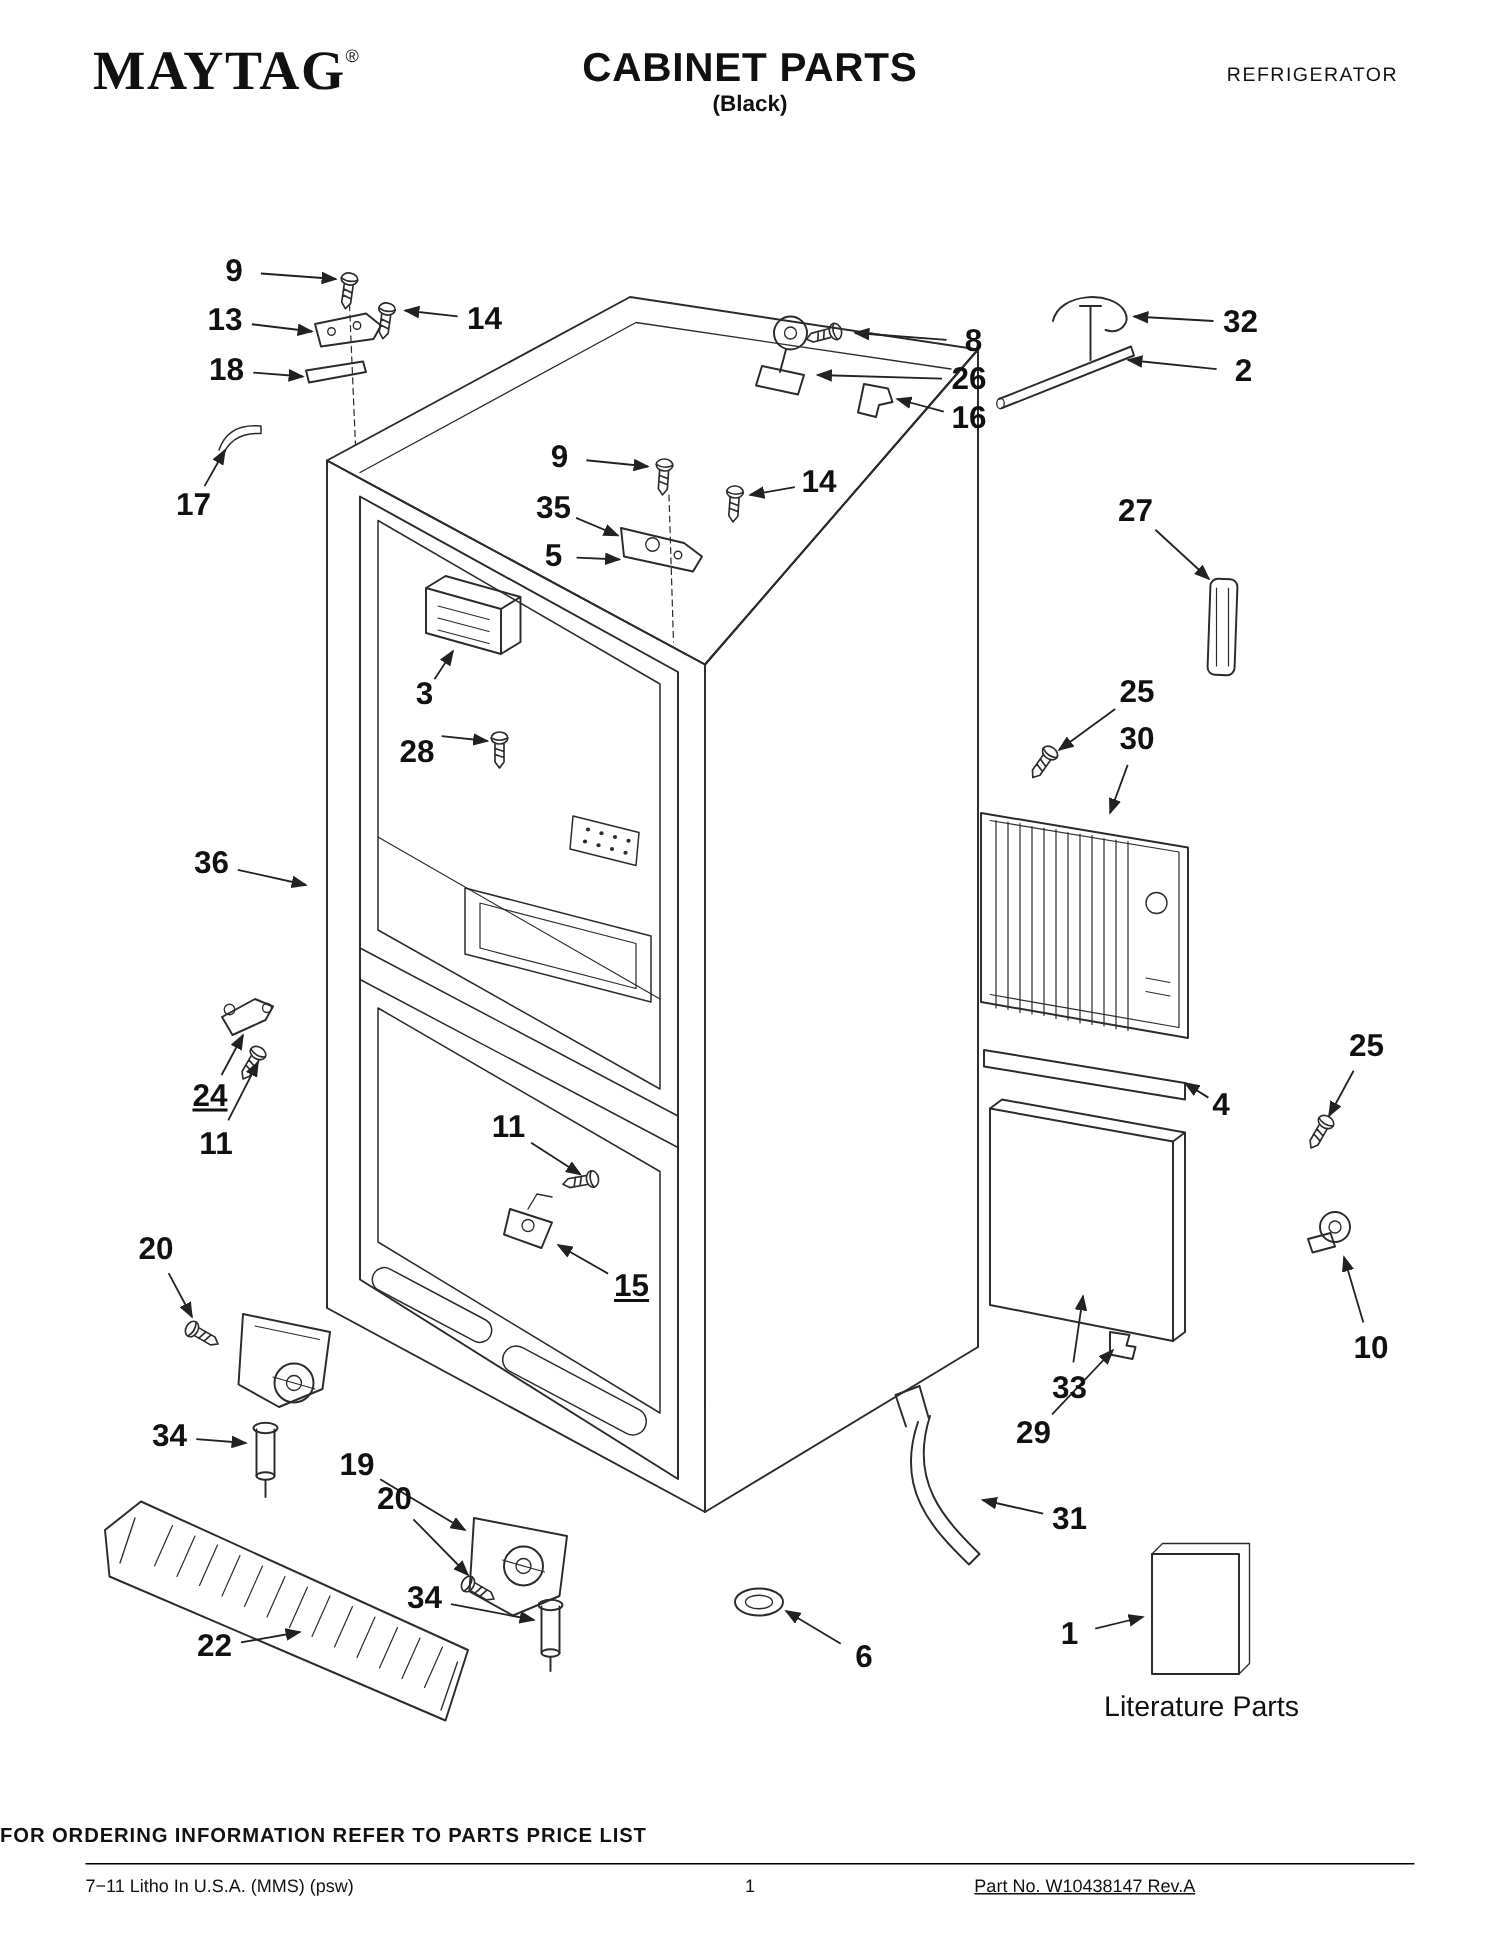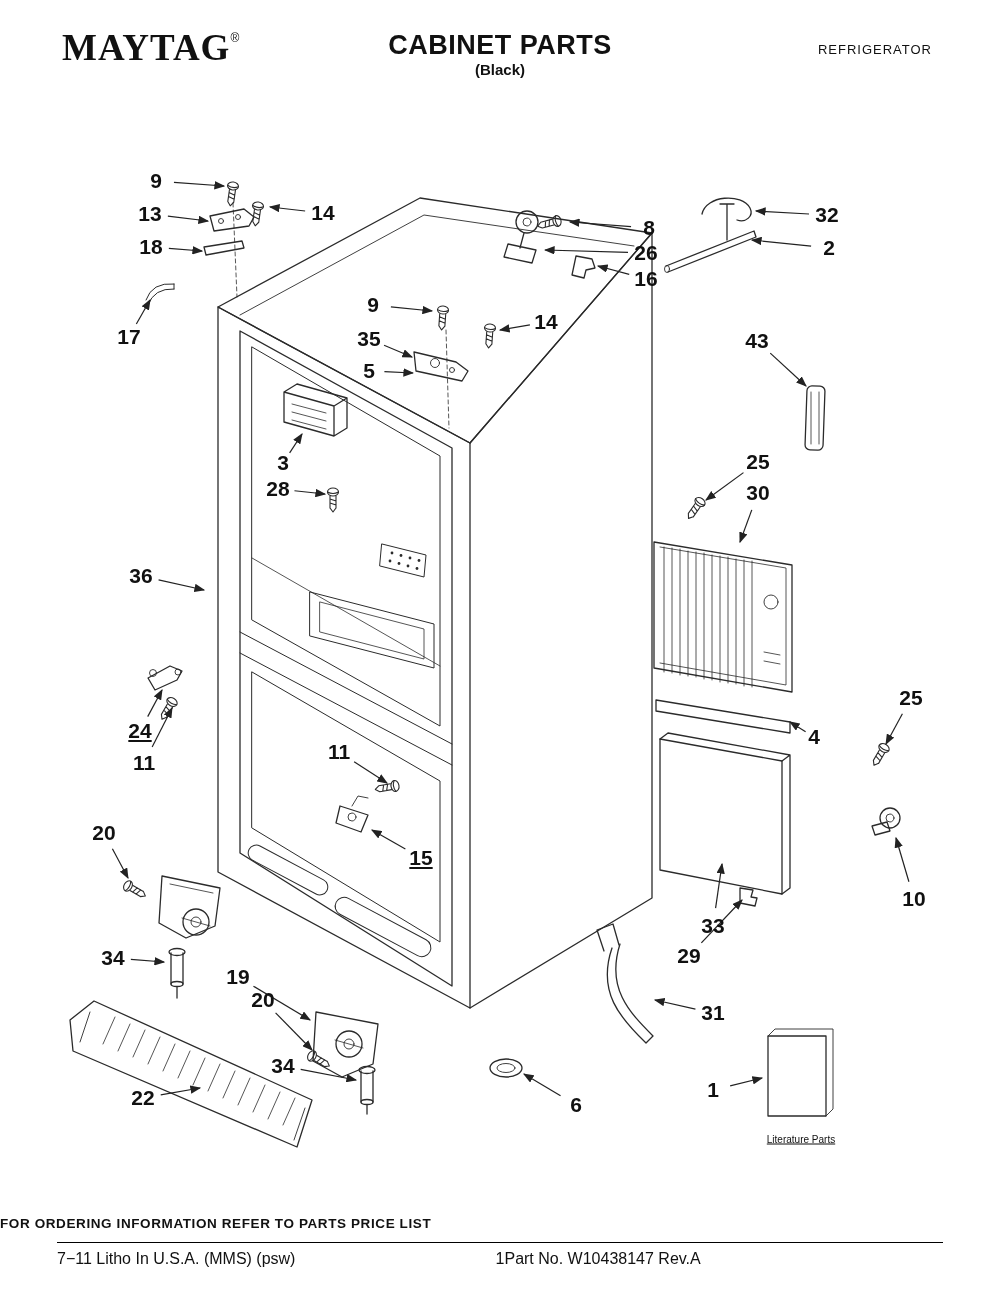--- a/index.html
+++ b/index.html
@@ -21,30 +21,30 @@
   
   .diagram{position:absolute;left:0;top:0;width:1000px;height:1294px;}
   #callout-layer{position:absolute;inset:0;pointer-events:none;}
   .callout{
     position:absolute;transform:translate(-50%,-50%);
     font-size:21px;font-weight:600;color:#111;white-space:nowrap;
   }
   .arrows line{stroke:#222;stroke-width:1.2;}
   .lit-label{
     position:absolute;left:801px;top:1139px;transform:translate(-50%,-50%);
-    font-size:10px;text-decoration:underline;white-space:nowrap;
+    font-size:19px;white-space:nowrap;
   }
   
   .order-note{position:absolute;left:0;right:0;top:1216px;text-align:left;
     font-size:13.5px;font-weight:700;letter-spacing:.6px;}
   .footer-rule{position:absolute;left:57px;right:57px;top:1242px;border-top:1.6px solid #000;}
-  .footer-row{position:absolute;left:57px;right:57px;top:1250px;display:flex;align-items:baseline;font-size:16px;}
+  .footer-row{position:absolute;left:57px;right:57px;top:1250px;display:flex;align-items:baseline;font-size:12px;}
   .footer-row .litho{flex:1;text-align:left;}
   .footer-row .pageno{flex:0 0 auto;text-align:center;}
-  .footer-row .partno{flex:1;text-align:left;}
+  .footer-row .partno{flex:1;text-align:center;text-decoration:underline;}
 </style>
 </head>
 <body>
 
 <div class="page">
 
   <div class="brand">
     <span>MAYTAG</span><sup>®</sup>
   </div>
   <div class="title-block">
@@ -288,25 +288,25 @@
       <div class="callout" style="left: 129px; top: 337px;">17</div>
       <div class="callout" style="left: 373px; top: 305px;">9</div>
       <div class="callout" style="left: 369px; top: 339px;">35</div>
       <div class="callout" style="left: 369px; top: 371px;">5</div>
       <div class="callout" style="left: 546px; top: 322px;">14</div>
       <div class="callout" style="left: 649px; top: 228px;">8</div>
       <div class="callout" style="left: 646px; top: 253px;">26</div>
       <div class="callout" style="left: 646px; top: 279px;">16</div>
       <div class="callout" style="left: 827px; top: 215px;">32</div>
       <div class="callout" style="left: 829px; top: 248px;">2</div>
-      <div class="callout" style="left: 757px; top: 341px;">43</div>
+      <div class="callout" style="left: 757px; top: 341px;">27</div>
       <div class="callout" style="left: 758px; top: 462px;">25</div>
       <div class="callout" style="left: 758px; top: 493px;">30</div>
       <div class="callout" style="left: 283px; top: 463px;">3</div>
-      <div class="callout" style="left: 278px; top: 489px;">28</div>
+      <div class="callout" style="left: 278px; top: 502px;">28</div>
       <div class="callout" style="left: 141px; top: 576px;">36</div>
       <div class="callout" style="left: 140px; top: 731px; text-decoration: underline;">24</div>
       <div class="callout" style="left: 144px; top: 763px;">11</div>
       <div class="callout" style="left: 339px; top: 752px;">11</div>
       <div class="callout" style="left: 421px; top: 858px; text-decoration: underline;">15</div>
       <div class="callout" style="left: 104px; top: 833px;">20</div>
       <div class="callout" style="left: 814px; top: 737px;">4</div>
       <div class="callout" style="left: 911px; top: 698px;">25</div>
       <div class="callout" style="left: 914px; top: 899px;">10</div>
       <div class="callout" style="left: 713px; top: 926px;">33</div>

